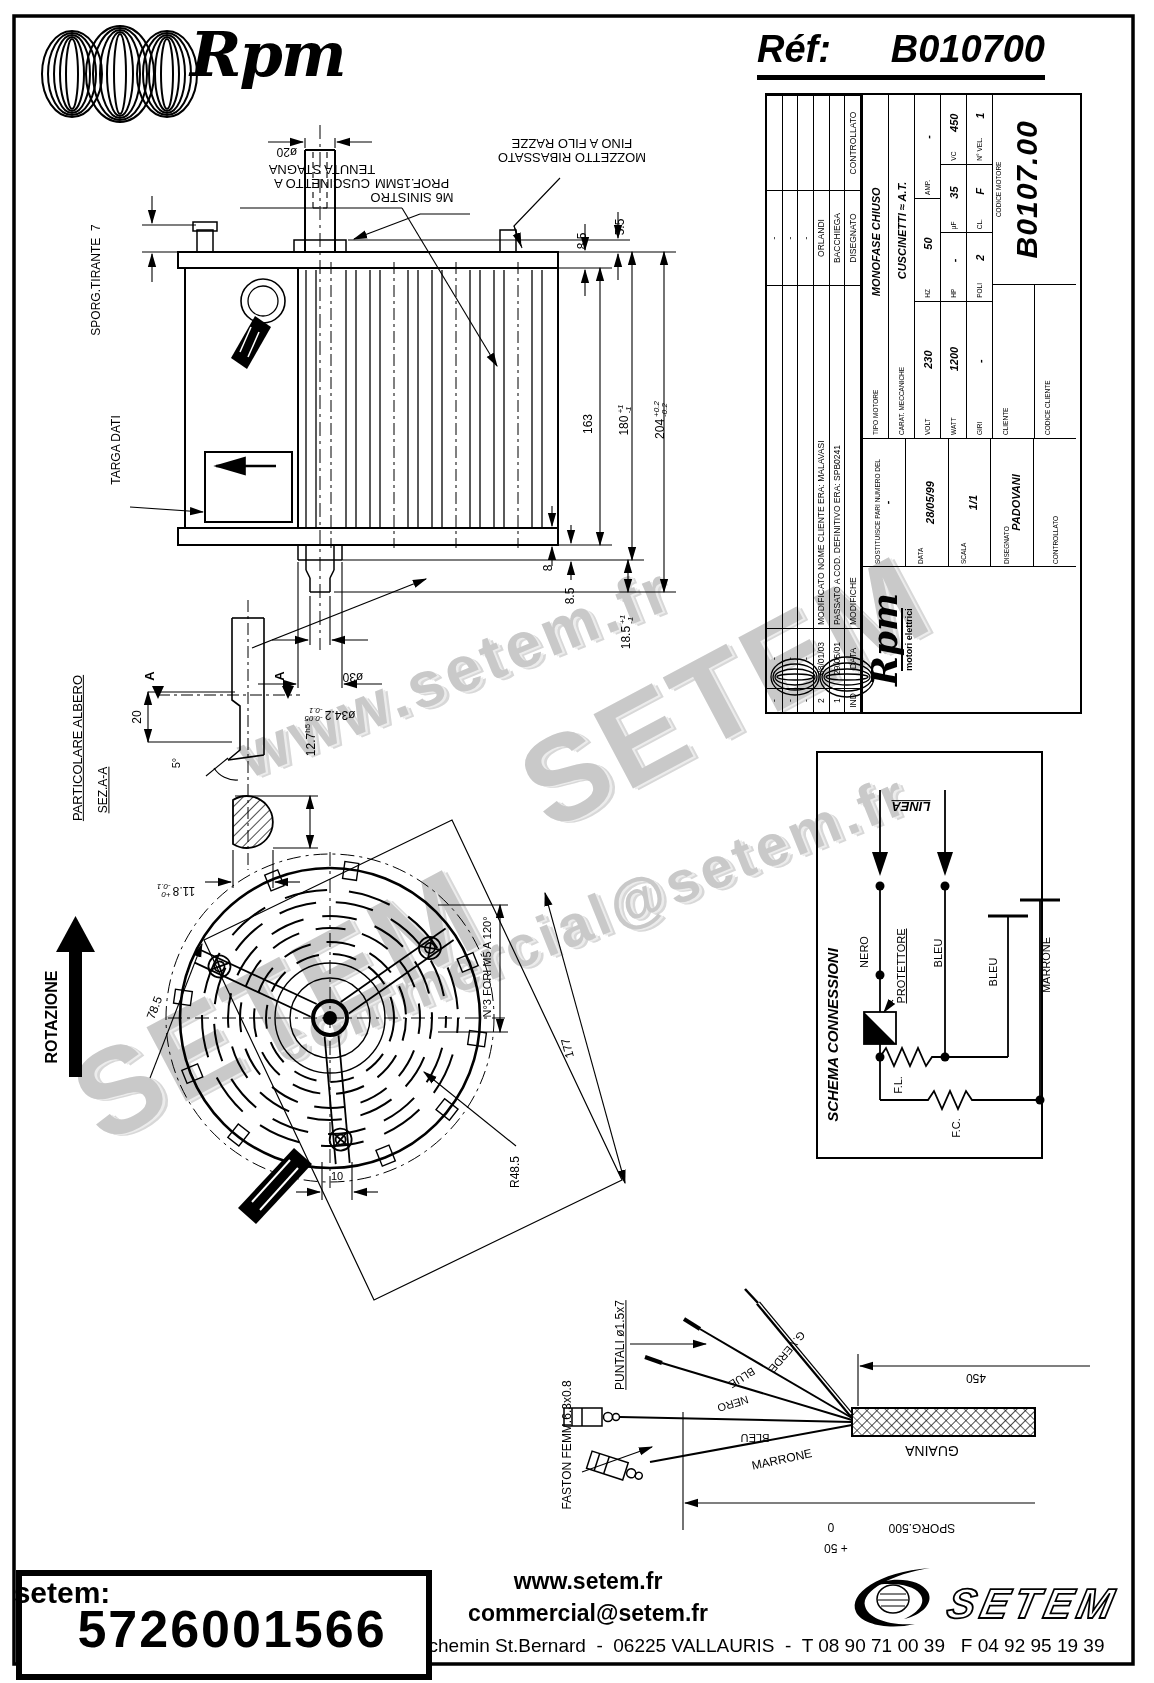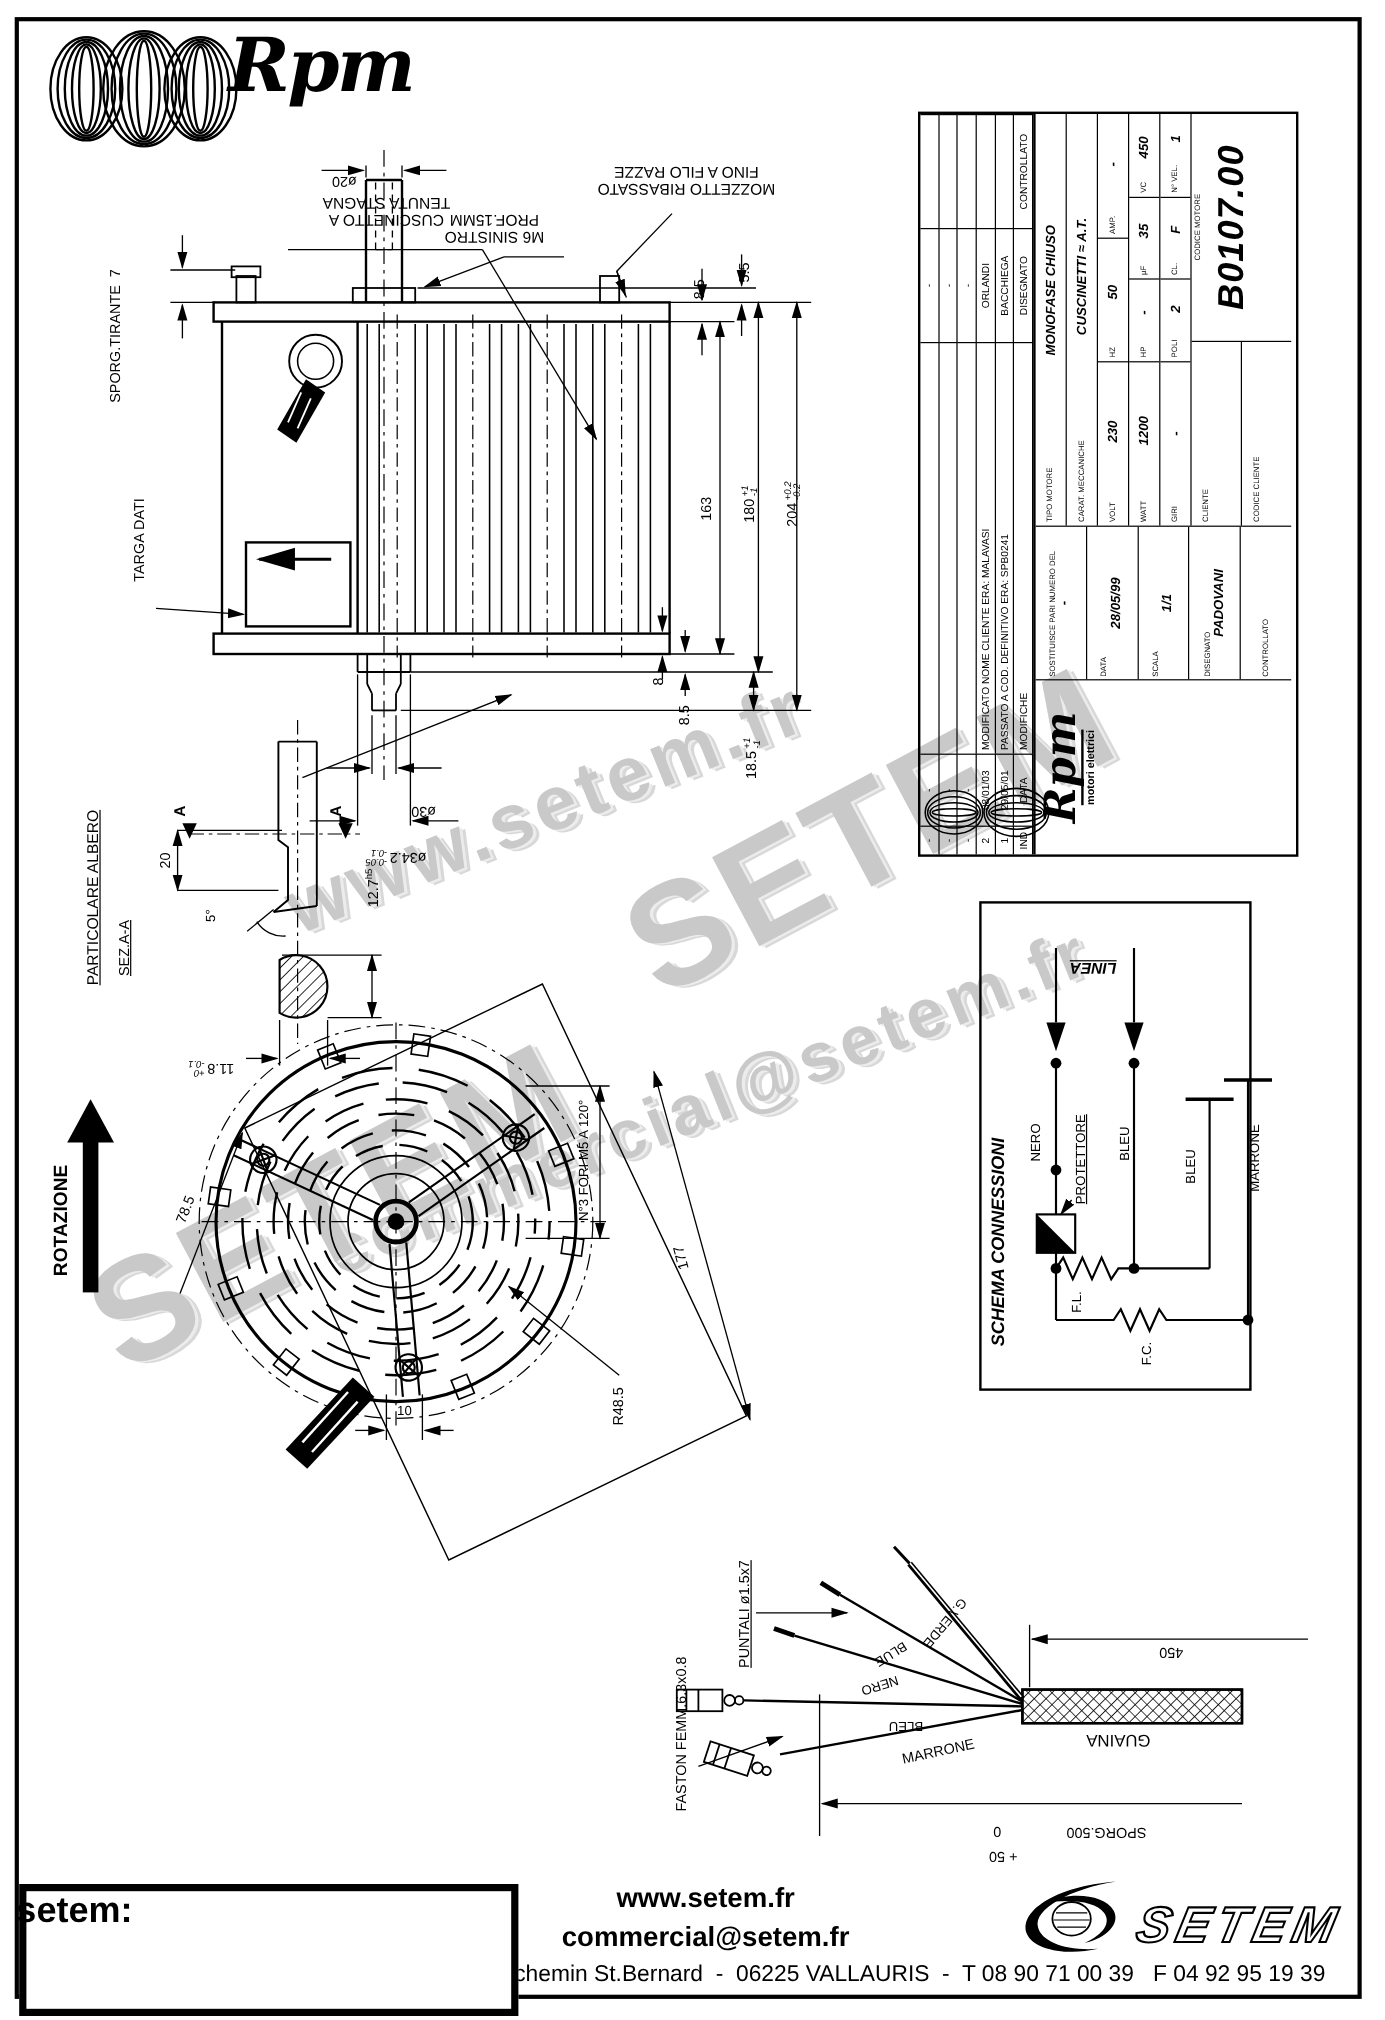--- a/index.html
+++ b/index.html
@@ -423,20 +423,24 @@
       <line x1="880" y1="1594" x2="906" y2="1594" stroke="#000" stroke-width="1"></line>
       <line x1="878" y1="1600" x2="908" y2="1600" stroke="#000" stroke-width="1"></line>
       <line x1="881" y1="1606" x2="905" y2="1606" stroke="#000" stroke-width="1"></line>
       <g transform="translate(945,1618) skewX(-12)">
         <text x="0" y="0" font-family="Liberation Sans, sans-serif" font-size="42" font-style="italic" font-weight="bold" fill="#fff" stroke="#000" stroke-width="1.8" letter-spacing="5">SETEM</text>
       </g>
     </g>
   </svg>
 
   <div class="brand">Rpm</div>
+  <div class="ref">
+    <span>Réf:</span>
+    <span>B010700</span>
+  </div>
 
   <div class="tb">
     <div class="tbrev">
       <div>-</div>
         <div>-</div>
         <div class="dsc"></div>
         <div>-</div>
         <div></div>
       <div>-</div>
         <div>-</div>
@@ -631,17 +635,18 @@
   <div class="L f" style="left:755px;top:1438px;font-size:11px">BLEU</div>
   <div class="L rz" style="--r:-12deg;left:782px;top:1460px;font-size:12px">MARRONE</div>
   <div class="L f" style="left:932px;top:1450px;font-size:14px">GUAINA</div>
   <div class="L f" style="left:976px;top:1377px">450</div>
   <div class="L f" style="left:922px;top:1527px">SPORG.500</div>
   <div class="L f" style="left:831px;top:1526px">0</div>
   <div class="L f" style="left:836px;top:1547px">+ 50</div>
 
   <div class="codebox"></div>
   <div class="L f1" style="left:62px;top:1592px;font-size:30px;z-index:7">setem:</div>
+  <div class="L f1" style="left:232px;top:1630px;font-size:52px;letter-spacing:2px;z-index:7">5726001566</div>
   <div class="L f1" style="left:588px;top:1582px;font-size:23px">www.setem.fr</div>
   <div class="L f1" style="left:588px;top:1614px;font-size:23px">commercial@setem.fr</div>
   <div class="L" style="left:748px;top:1646px;font-size:19px">885 chemin St.Bernard  -  06225 VALLAURIS  -  T 08 90 71 00 39   F 04 92 95 19 39</div>
 
 </div>
 
 </body></html>

